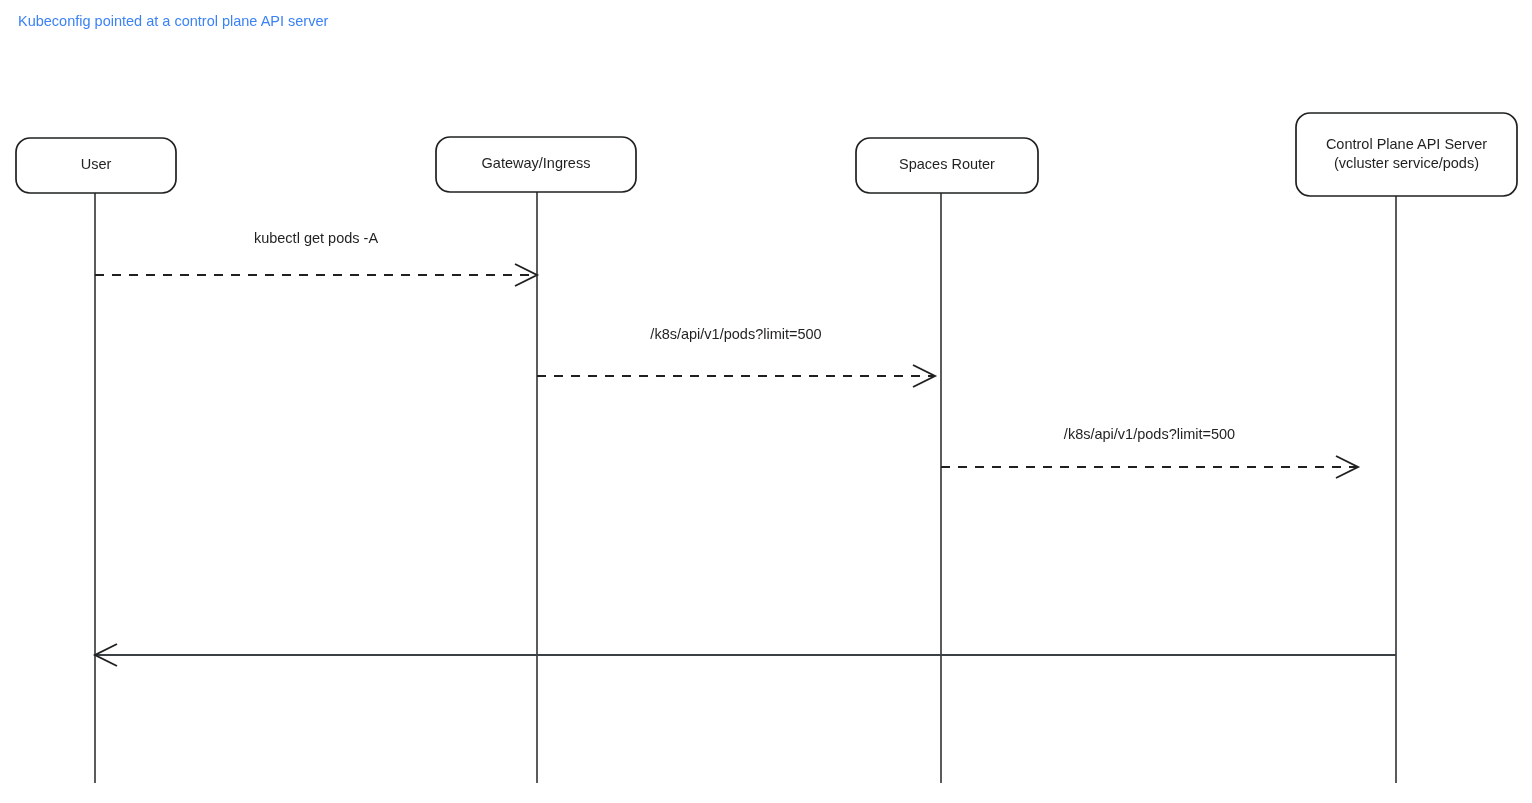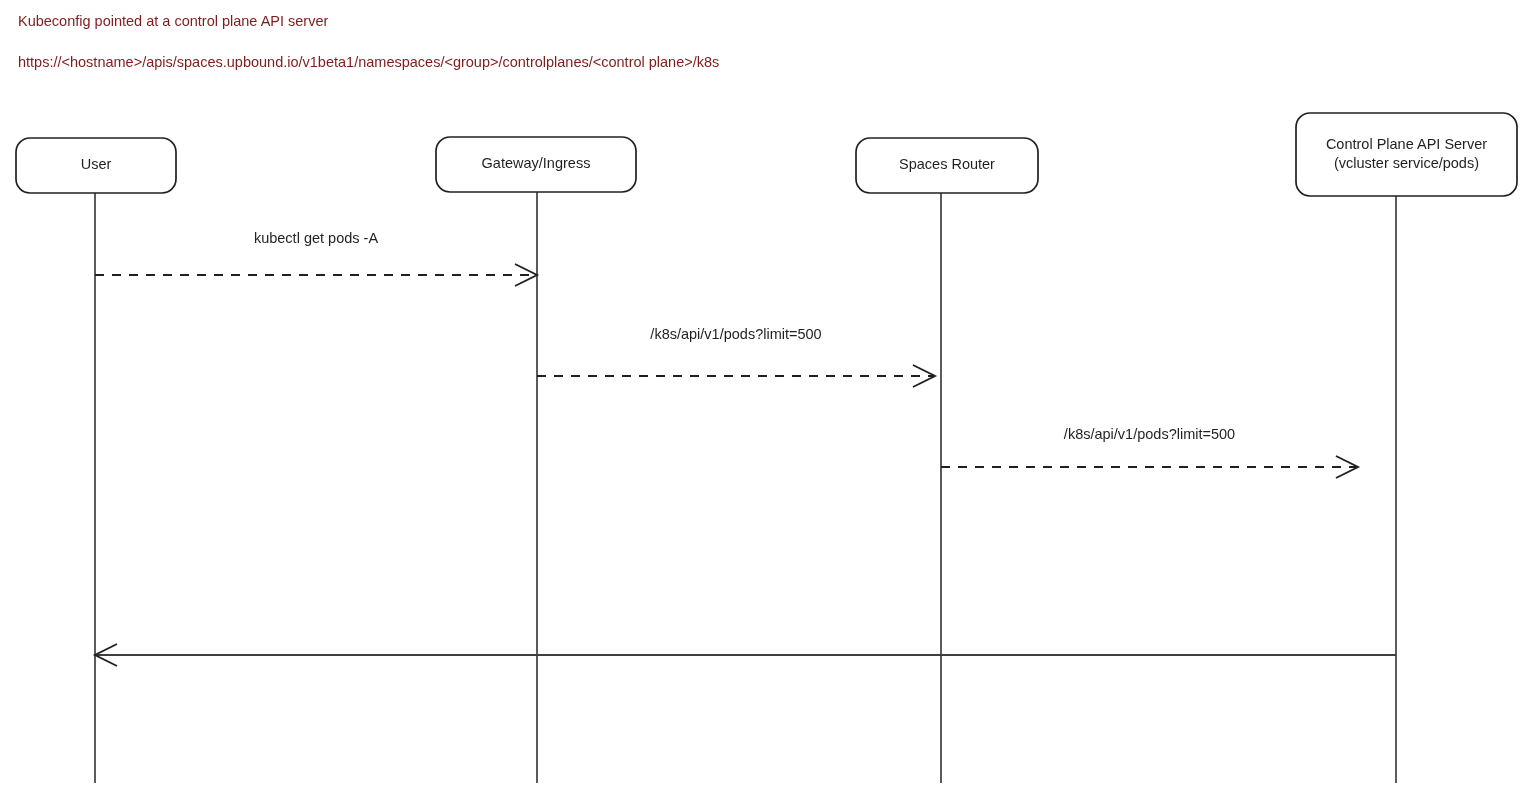--- a/index.html
+++ b/index.html
@@ -22,21 +22,21 @@
   }
   .header-block {
     position: absolute;
     left: 18px;
     top: 12px;
     width: 1480px;
   }
   .header-line {
     font-size: 14.5px;
     line-height: 1.35;
-    color: #7f1d1d;
+    color: #3b82f6;
     white-space: nowrap;
   }
   .header-line.first { margin-bottom: 21px; }
 
   svg.seq {
     position: absolute;
     left: 0;
     top: 0;
     width: 1532px;
     height: 803px;
@@ -86,21 +86,20 @@
     stroke-width: 1.9;
   }
 </style>
 </head>
 <body>
 
 <div id="diagram-root">
 
   <div class="header-block">
     <div class="header-line first">Kubeconfig pointed at a control plane API server</div>
-    <div class="header-line">https://&lt;hostname&gt;/apis/spaces.upbound.io/v1beta1/namespaces/&lt;group&gt;/controlplanes/&lt;control plane&gt;/k8s</div>
   </div>
 
   <svg class="seq" id="seq-svg" viewBox="0 0 1532 803" xmlns="http://www.w3.org/2000/svg">
       <line x1="95" y1="193" x2="95" y2="783" class="lifeline"></line>
       <line x1="537" y1="192" x2="537" y2="783" class="lifeline"></line>
       <line x1="941" y1="193" x2="941" y2="783" class="lifeline"></line>
       <line x1="1396" y1="196" x2="1396" y2="783" class="lifeline"></line>
       <g>
         <rect x="16" y="138" width="160" height="55" rx="14" ry="14" class="actor-box"></rect>
         <text x="96" y="165.5" class="actor-label">User</text>

